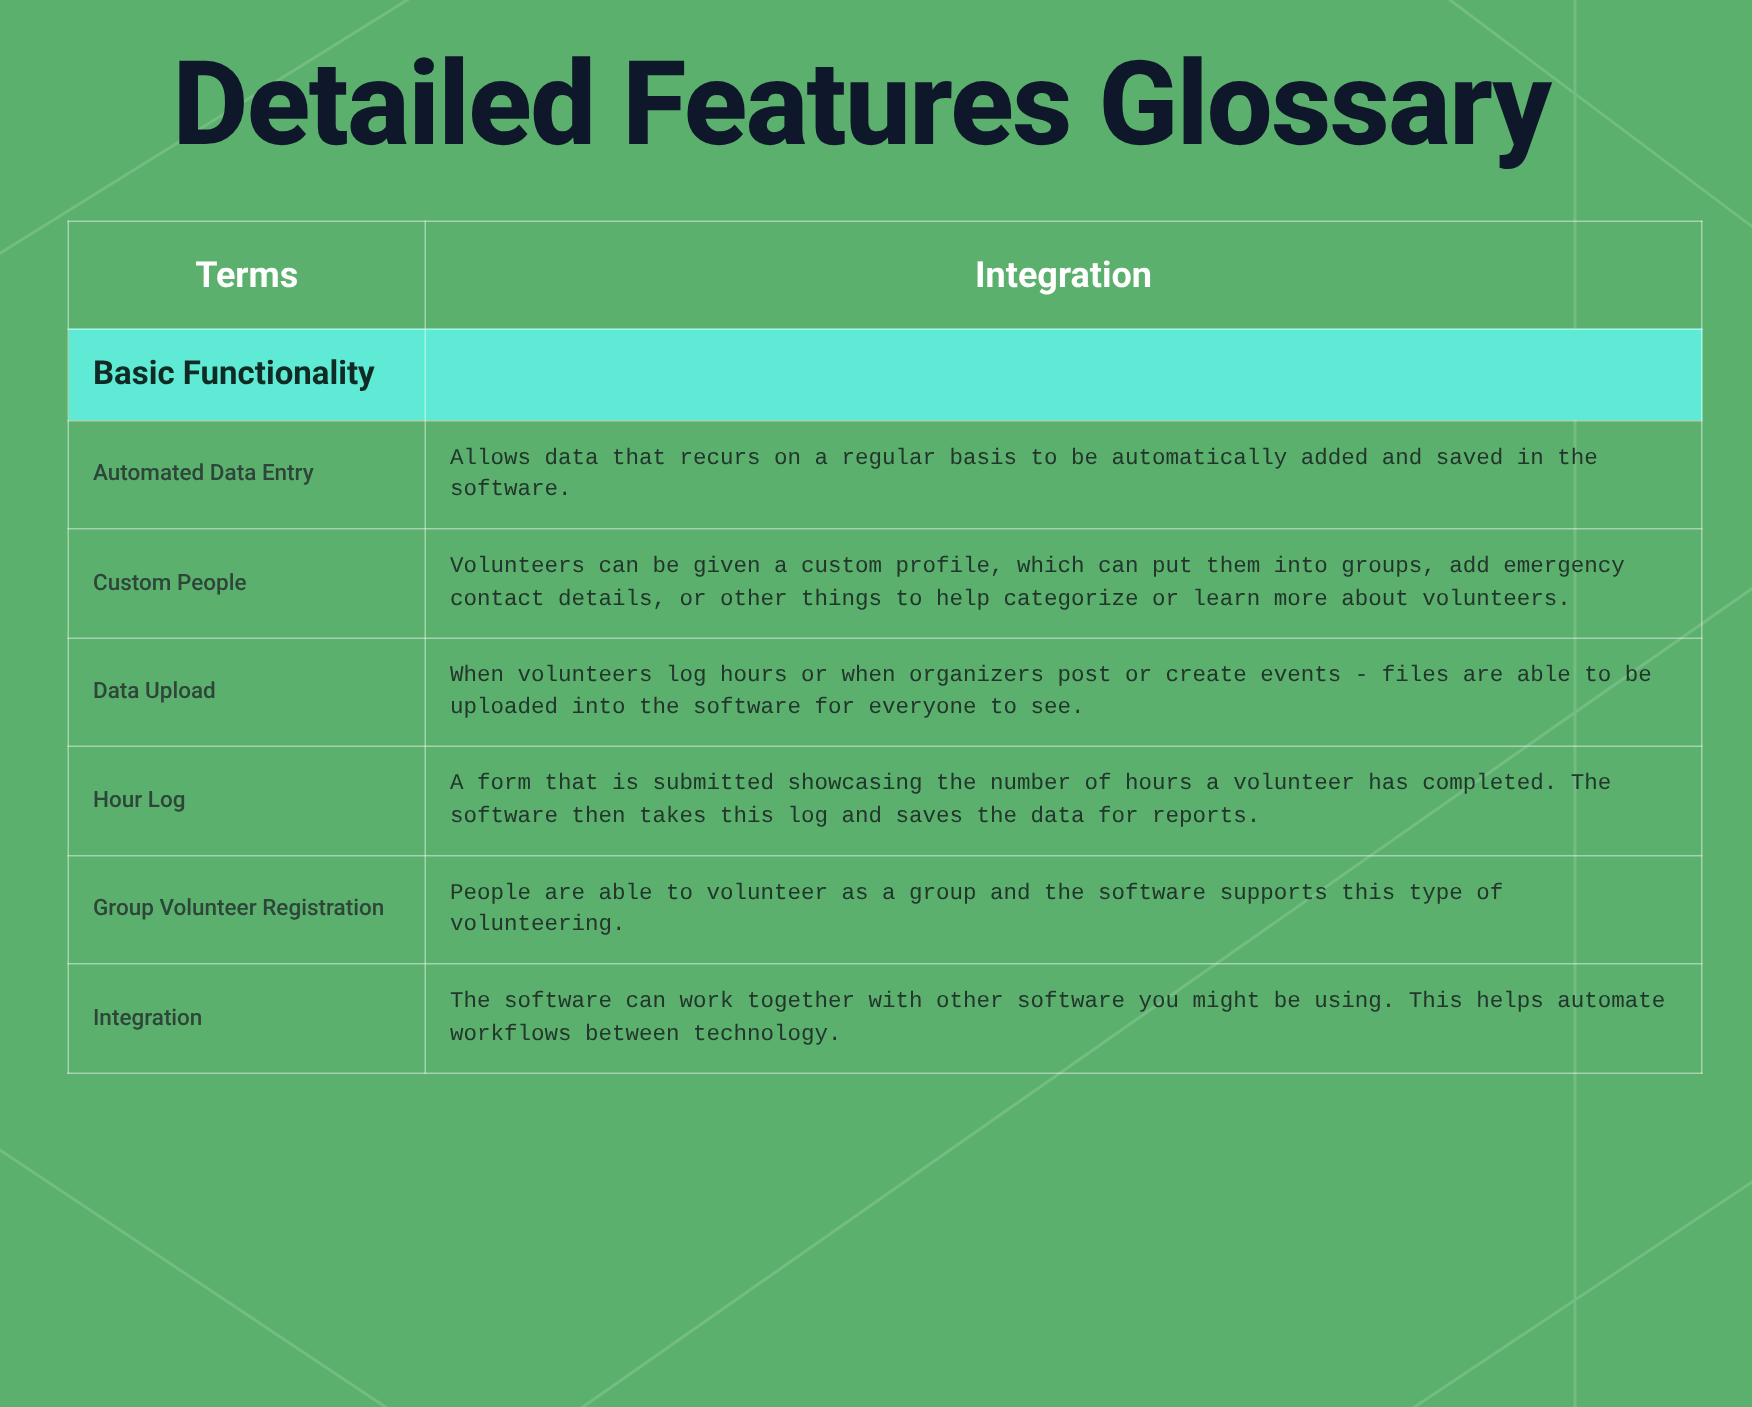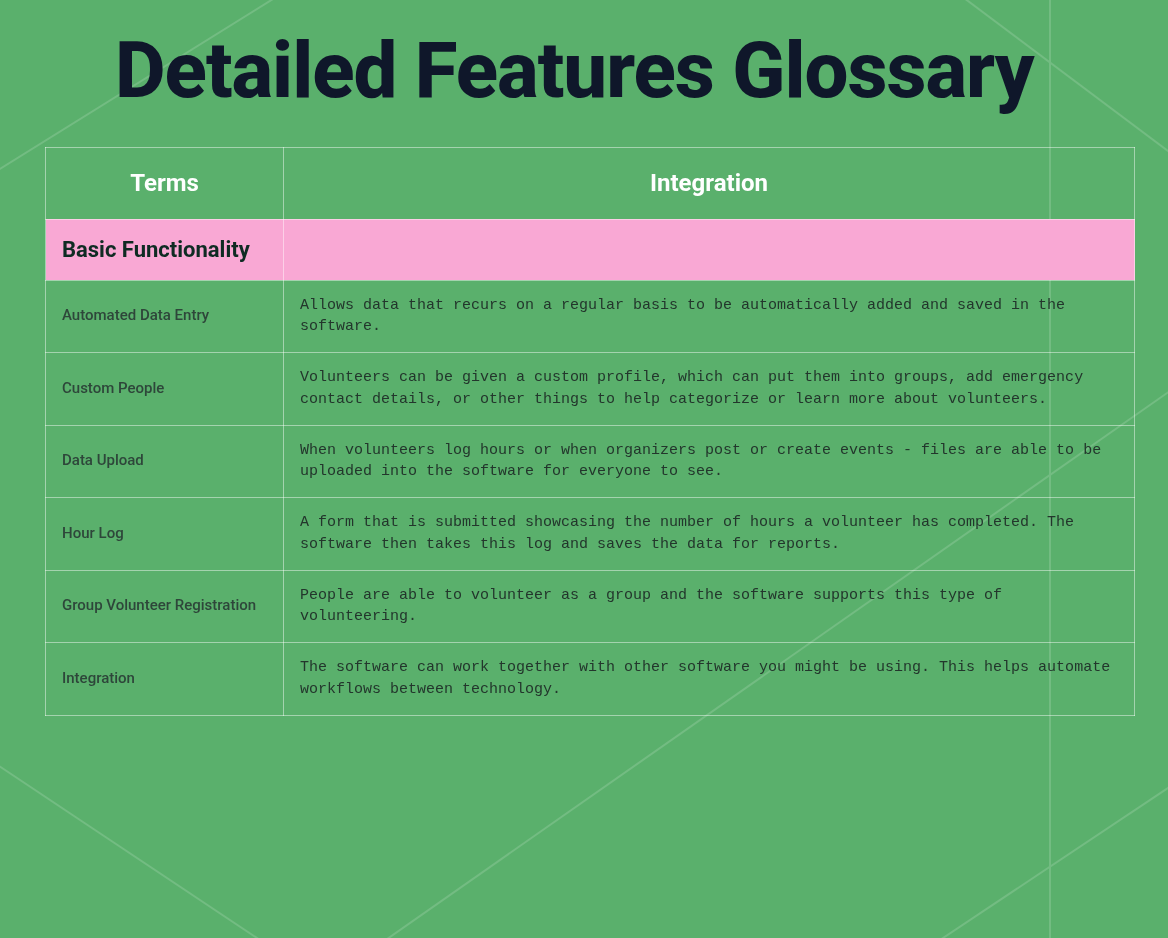--- a/index.html
+++ b/index.html
@@ -46,21 +46,21 @@
   table.glossary th {
     color: #ffffff;
     font-weight: 700;
     font-size: 24px;
     padding: 18px 16px;
     background: transparent;
   }
   col.terms-col { width: 238px; }
   col.def-col { width: auto; }
   tr.section-row td {
-    background: #f9a8d4;
+    background: #5eead4;
     color: #0f2b23;
     font-weight: 700;
     font-size: 22px;
   }
   tr.entry-row td.term-cell {
     color: #2e463a;
     font-weight: 500;
   }
   tr.entry-row td.def-cell {
     color: #23362c;

